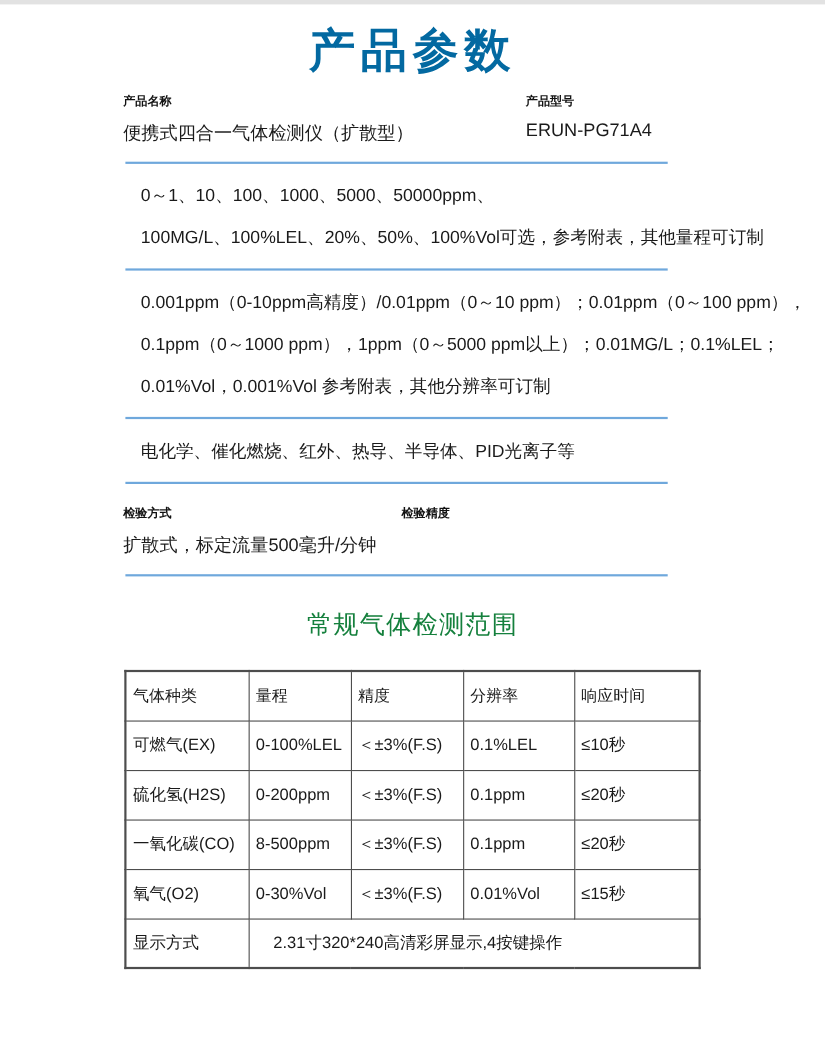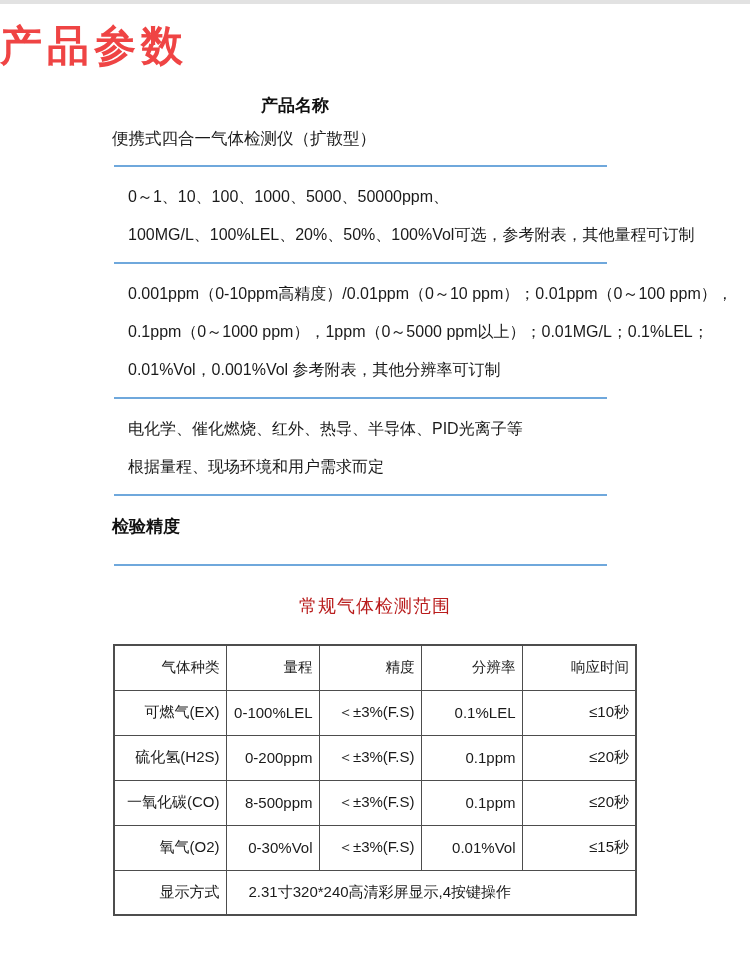--- a/index.html
+++ b/index.html
@@ -6,74 +6,73 @@
   html, body { margin: 0; padding: 0; }
   body {
     width: 750px; height: 962px;
     background: #ffffff;
     color: #1a1a1a;
     font-family: "Liberation Sans", "DejaVu Sans", sans-serif;
     overflow: hidden;
   }
   .top-strip { width: 750px; height: 4px; background: #e2e2e2; }
   .page-title {
+    text-align: center;
     font-size: 42px;
     font-weight: bold;
     letter-spacing: 5px;
-    margin: 14px 0 20px 0;
-    color: #ef4444;
+    margin: 14px 0 10px 0;
+    color: #0369a1;
   }
   .content { margin-left: 112px; width: 560px; }
   .two-col { display: flex; }
   .col-left-product { width: 366px; }
   .col-left-method { width: 253px; }
   .field-label, .section-heading {
-    font-size: 17px;
+    font-size: 11px;
     font-weight: bold;
     color: #111;
     margin: 0 0 11px 0;
     white-space: nowrap;
-    text-align: center;
   }
   .field-value {
     font-size: 16.5px;
     margin: 0;
     white-space: nowrap;
-    font-family: Liberation Serif, serif;
   }
   .body-line {
     font-size: 16px;
     line-height: 22px;
     margin: 16px;
     white-space: nowrap;
   }
   .sep {
     height: 2px;
     width: 493px;
     background: #6fa8dc;
     margin: 15px 0 0 2px;
     border: none;
   }
   .section { margin-top: 19px; }
   .table-title {
     text-align: center;
-    font-size: 18px;
+    font-size: 23px;
     font-weight: 500;
     letter-spacing: 1px;
     margin: 28px 0 0 0;
-    color: #b91c1c;
+    color: #15803d;
   }
   table.gas-table {
     border-collapse: collapse;
     margin: 26px 0 0 113px;
     border: 2px solid #4d4d4d;
   }
   table.gas-table td, table.gas-table th {
     border: 1px solid #4d4d4d;
-    text-align: right;
+    text-align: left;
     font-weight: normal;
     font-size: 15px;
     height: 45px;
     padding: 0 6px;
     white-space: nowrap;
   }
   table.gas-table th { font-size: 14.5px; }
   td.display-value {
     text-align: left !important;
     padding-left: 22px !important;
@@ -86,43 +85,50 @@
 
 <h1 class="page-title">产品参数</h1>
 
 <div class="content">
 
   <div class="two-col">
     <div class="col-left-product">
       <p class="field-label">产品名称</p>
       <p class="field-value">便携式四合一气体检测仪（扩散型）</p>
     </div>
+    <div>
+      <p class="field-label">产品型号</p>
+      <p class="field-value">ERUN-PG71A4</p>
+    </div>
   </div>
   <div class="sep"></div>
 
   <div class="section">
     <p class="body-line">0～1、10、100、1000、5000、50000ppm、</p>
     <p class="body-line">100MG/L、100%LEL、20%、50%、100%Vol可选，参考附表，其他量程可订制</p>
   </div>
   <div class="sep"></div>
 
   <div class="section">
     <p class="body-line">0.001ppm（0-10ppm高精度）/0.01ppm（0～10 ppm）；0.01ppm（0～100 ppm），</p>
     <p class="body-line">0.1ppm（0～1000 ppm），1ppm（0～5000 ppm以上）；0.01MG/L；0.1%LEL；</p>
     <p class="body-line">0.01%Vol，0.001%Vol 参考附表，其他分辨率可订制</p>
   </div>
   <div class="sep"></div>
 
   <div class="section">
     <p class="body-line">电化学、催化燃烧、红外、热导、半导体、PID光离子等</p>
-    <p class="body-line">根据量程、现场环境和用户需求而定</p>
   </div>
   <div class="sep"></div>
 
   <div class="two-col section">
+    <div class="col-left-method">
+      <p class="field-label">检验方式</p>
+      <p class="field-value">扩散式，标定流量500毫升/分钟</p>
+    </div>
     <div>
       <p class="field-label">检验精度</p>
     </div>
   </div>
   <div class="sep"></div>
 
 </div>
 
 <h2 class="table-title">常规气体检测范围</h2>
 

